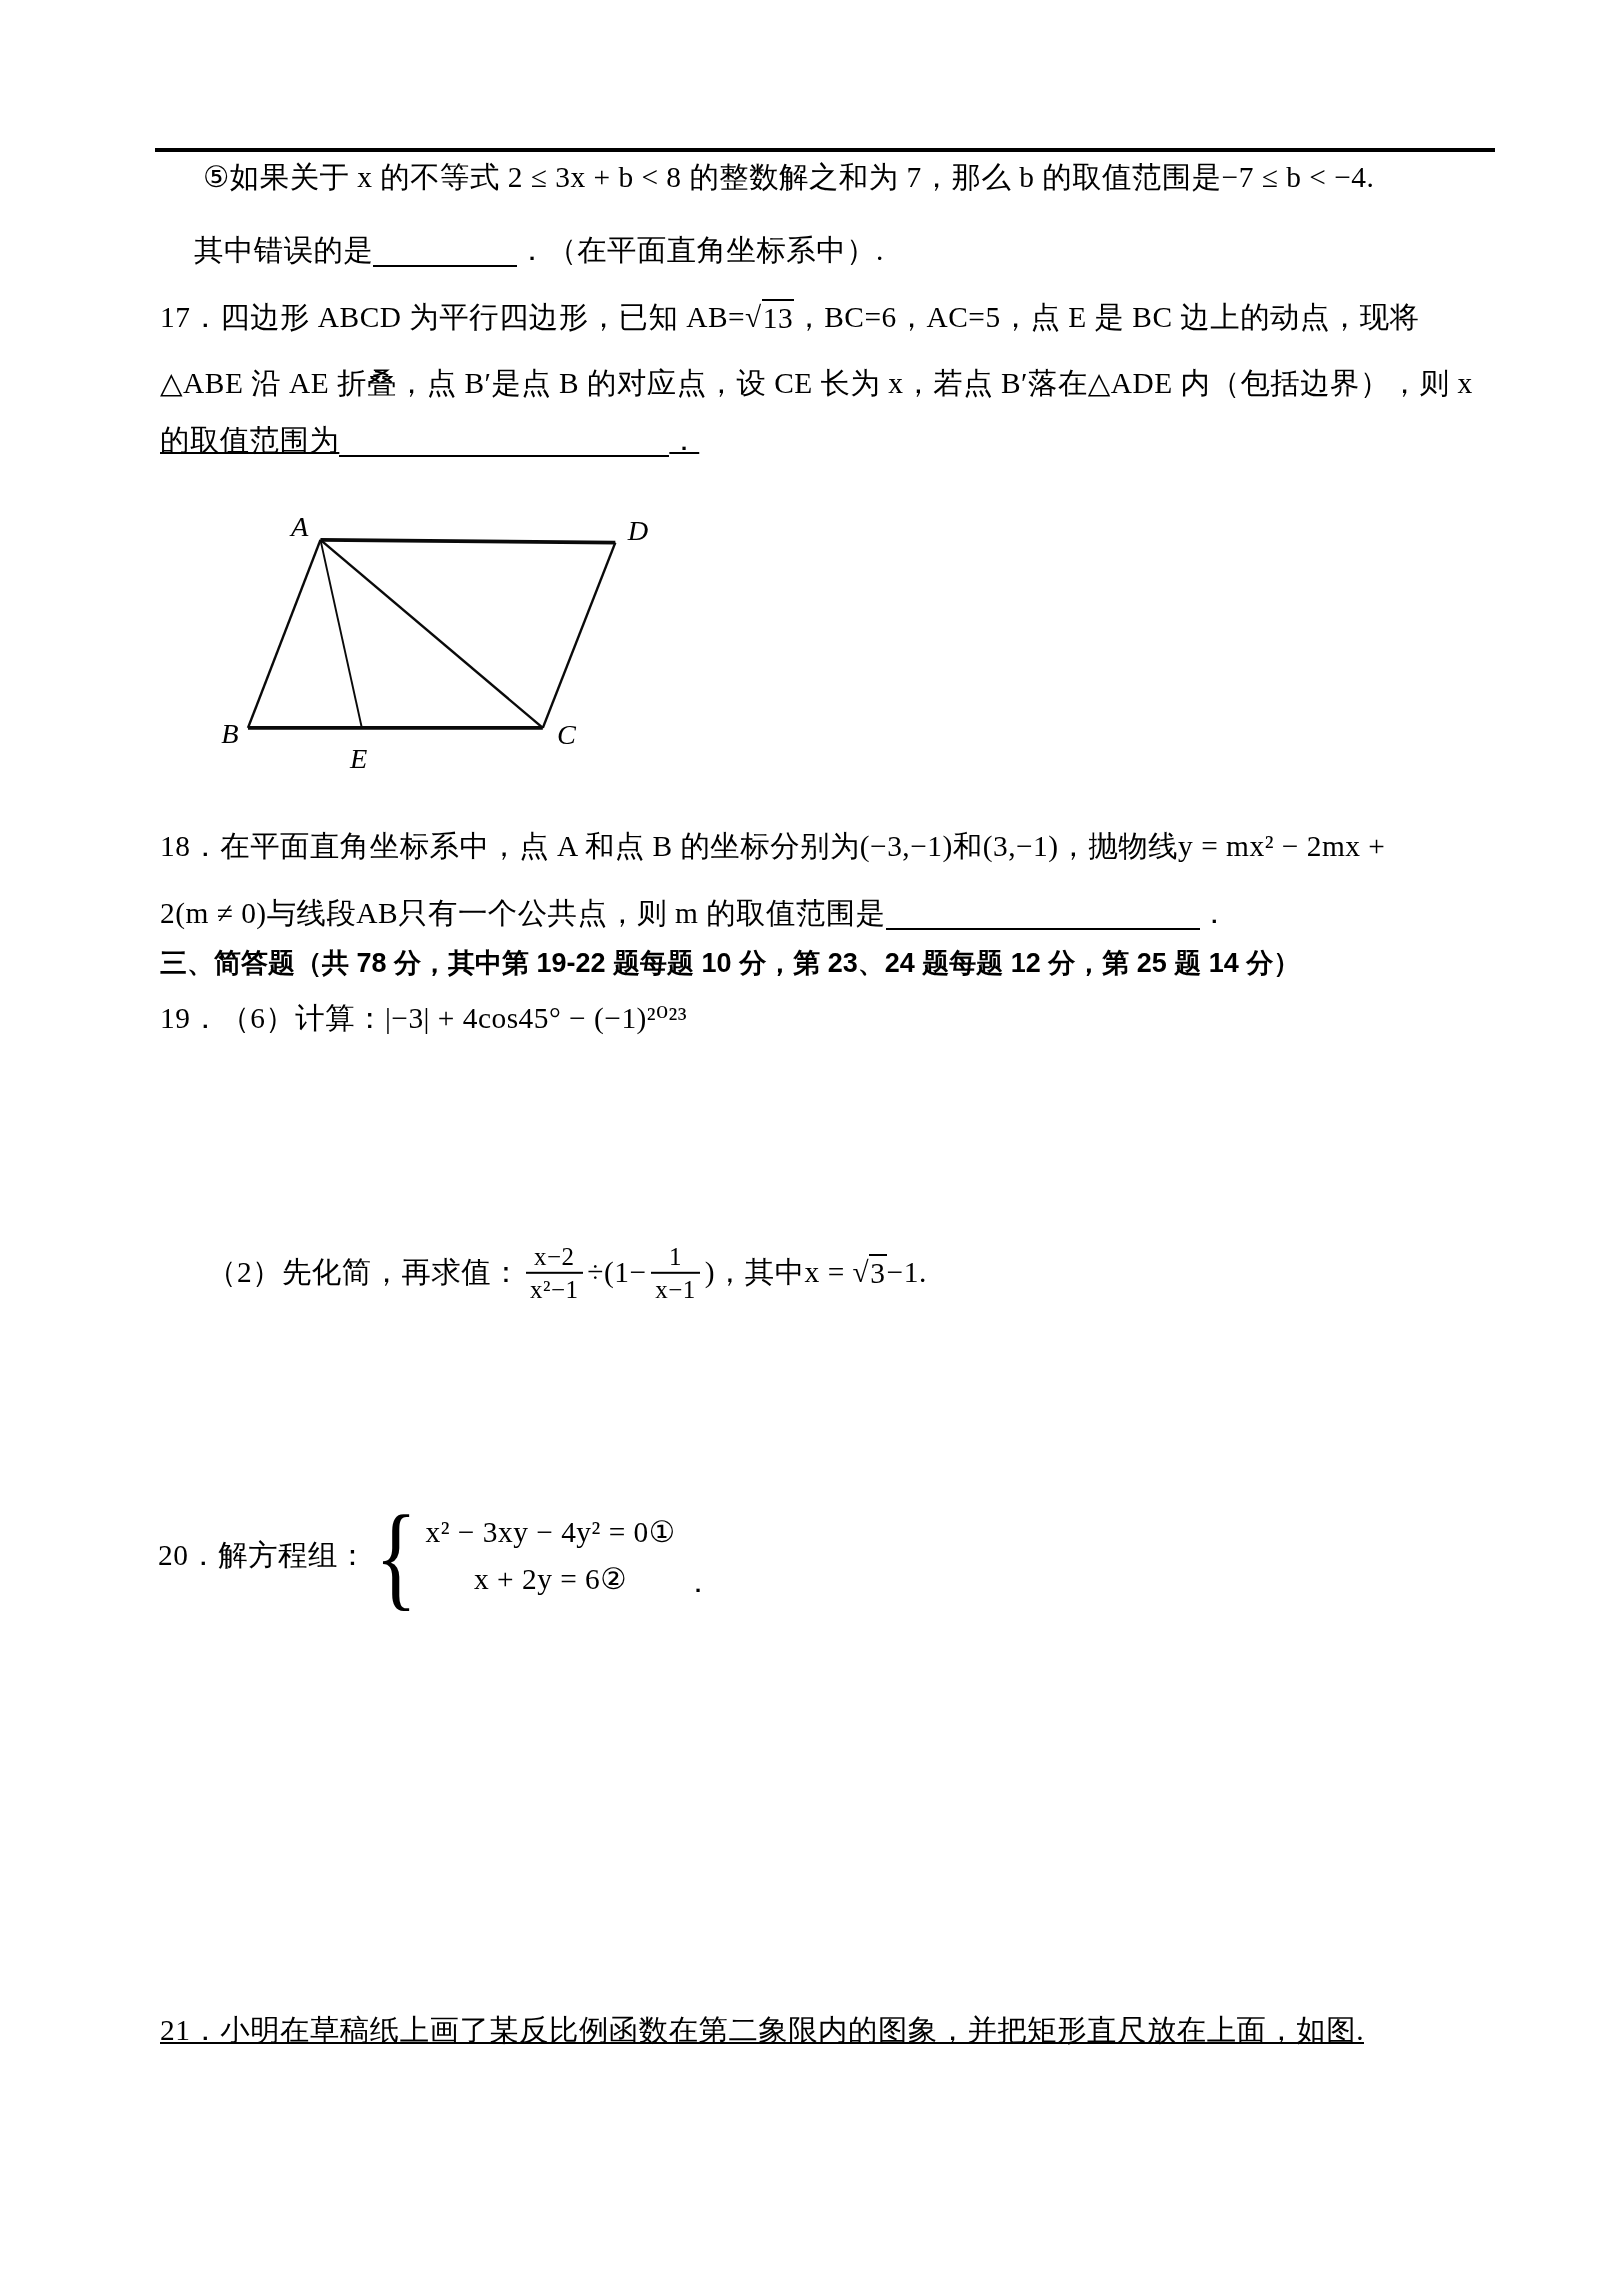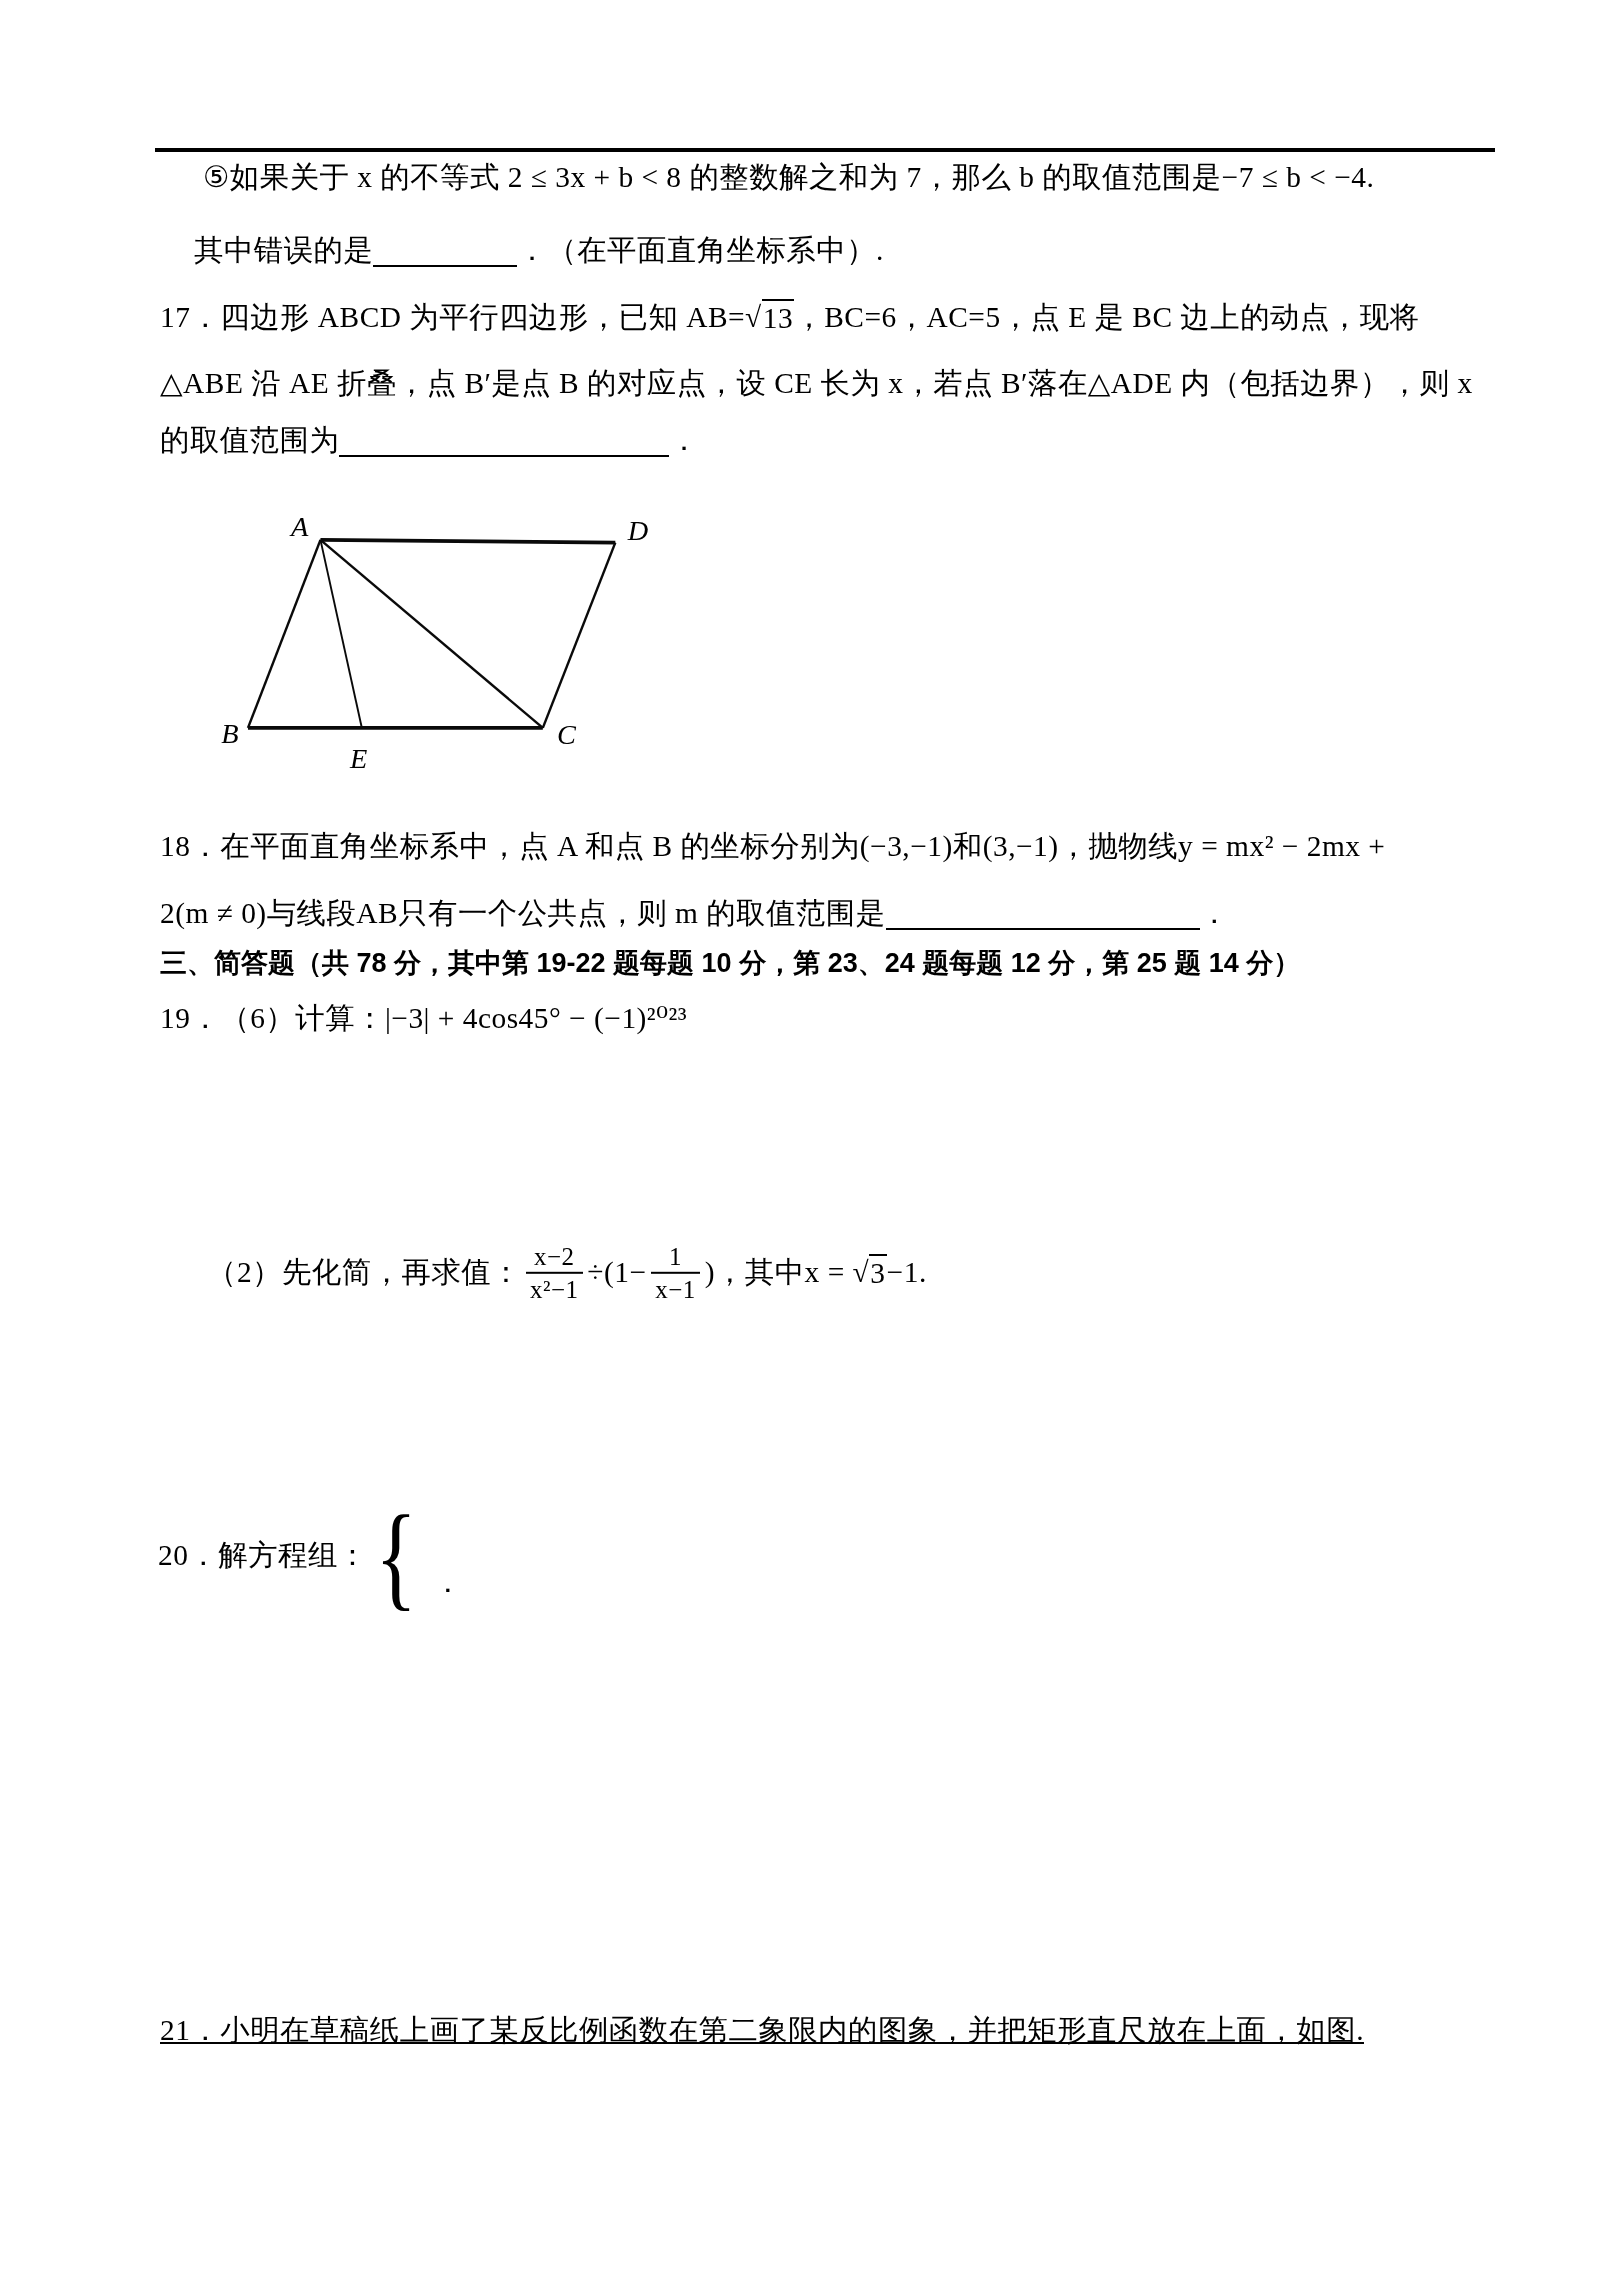--- a/index.html
+++ b/index.html
@@ -81,21 +81,21 @@
 <div class="t" style="left:194px;top:234px;">
   <span>其中错误的是</span><span class="blank" style="width:144px;"></span><span>．（在平面直角坐标系中）.</span>
 </div>
 
 <div class="t" style="left:160px;top:301px;">
   <span>17．四边形 ABCD 为平行四边形，已知 AB=√</span><span class="rad">13</span><span>，BC=6，AC=5，点 E 是 BC 边上的动点，现将</span>
 </div>
 <div class="t" style="left:160px;top:367px;">
   <span>△ABE 沿 AE 折叠，点 B′是点 B 的对应点，设 CE 长为 x，若点 B′落在△ADE 内（包括边界），则 x</span>
 </div>
-<div class="t" style="left:160px;top:424px;">
+<div class="t" style="left:160px;top:424px;text-decoration:underline;">
   <span>的取值范围为</span><span class="blank" style="width:330px;"></span><span>．</span>
 </div>
 
 <svg class="fig" viewBox="0 0 800 480">
   <line x1="188" y1="60" x2="729" y2="65" stroke-width="7"></line>
   <line x1="188" y1="60" x2="55" y2="405" stroke-width="4.5"></line>
   <line x1="55" y1="405" x2="596" y2="405" stroke-width="7"></line>
   <line x1="729" y1="65" x2="596" y2="405" stroke-width="4.5"></line>
   <line x1="188" y1="60" x2="264" y2="405" stroke-width="3.5"></line>
   <line x1="188" y1="60" x2="596" y2="405" stroke-width="4.5"></line>
@@ -121,19 +121,23 @@
   <span>19．（6）计算：|−3| + 4cos45° − (−1)²⁰²³</span>
 </div>
 
 <div class="t" style="left:207px;top:1244px;">
   <span>（2）先化简，再求值：</span><span class="frac"><span class="fn">x−2</span><span class="fd">x²−1</span></span><span>÷(1−</span><span class="frac"><span class="fn">1</span><span class="fd">x−1</span></span><span>)，其中x = √</span><span class="rad">3</span><span>−1.</span>
 </div>
 
 <div class="t mathrow" style="left:158px;top:1498px;height:115px;">
   <span>20．解方程组：</span>
   <span class="brace">{</span>
+  <span class="sys">
+    <span>x² − 3xy − 4y² = 0①</span>
+    <span>x + 2y = 6②</span>
+  </span>
   <span class="endp">．</span>
 </div>
 
 <div class="t" style="left:160px;top:2014px;text-decoration:underline;">
   <span>21．小明在草稿纸上画了某反比例函数在第二象限内的图象，并把矩形直尺放在上面，如图.</span>
 </div>
 
 
 </body></html>

